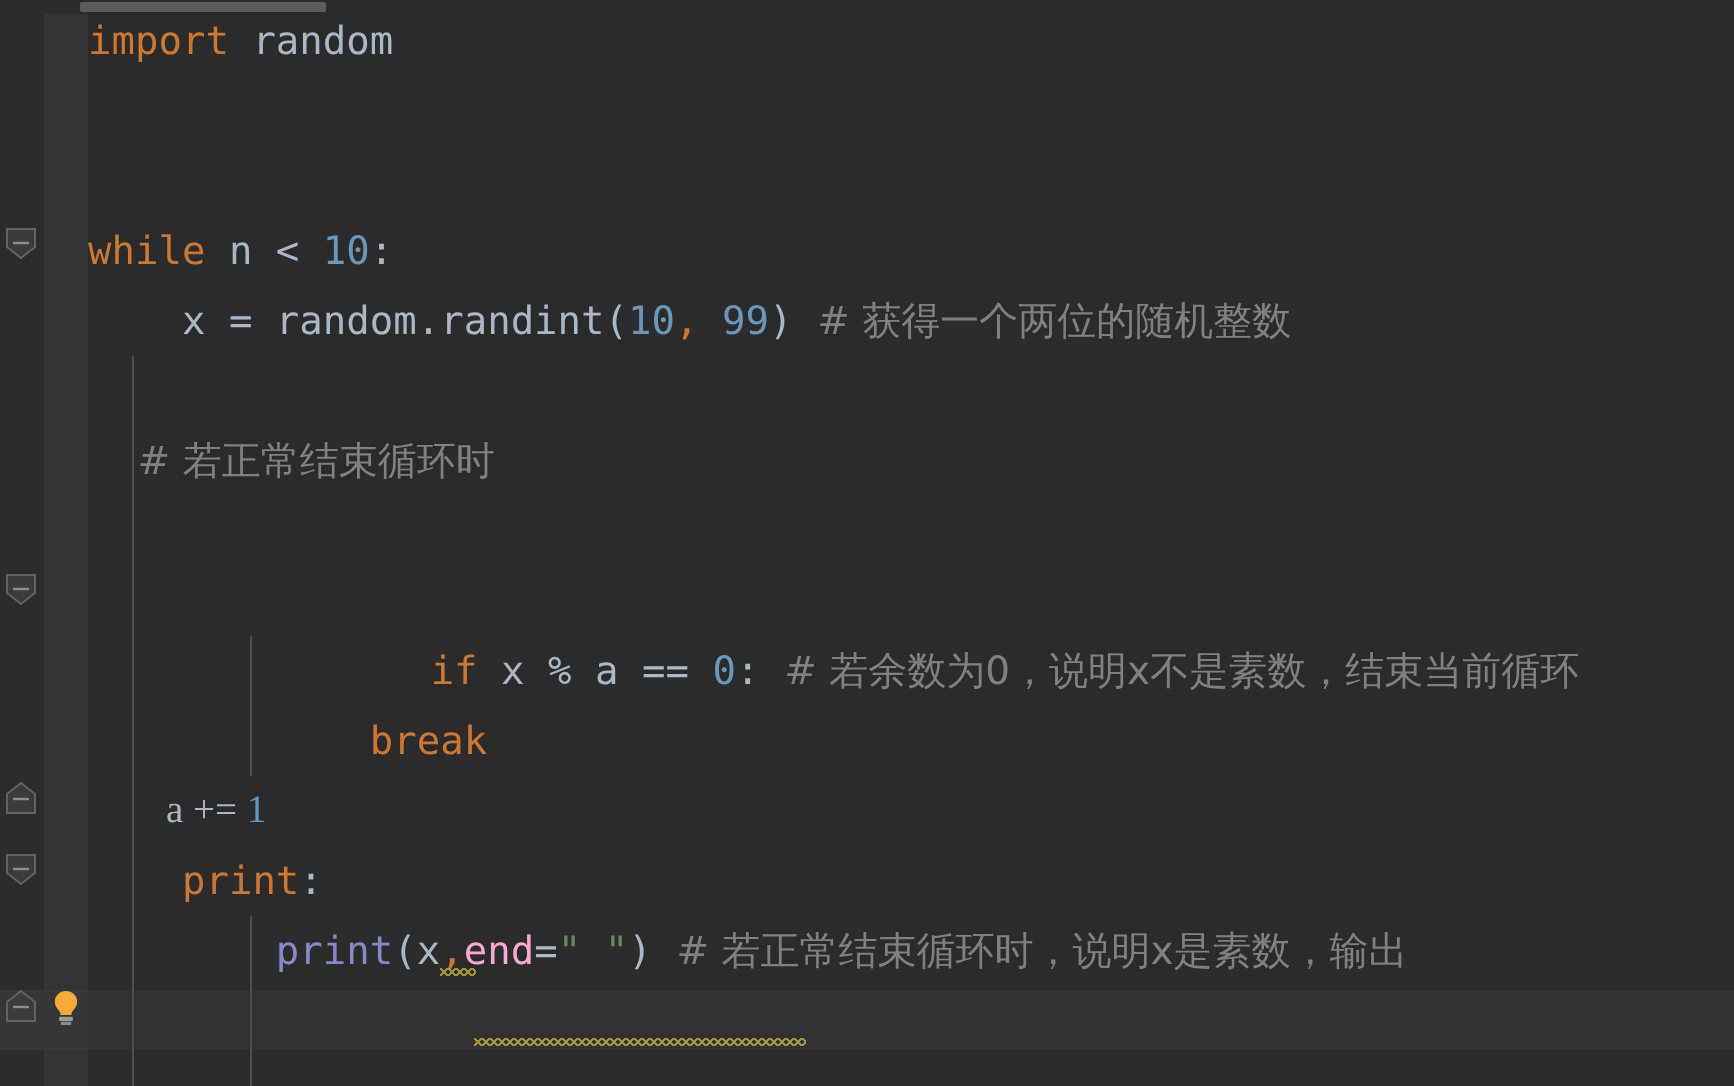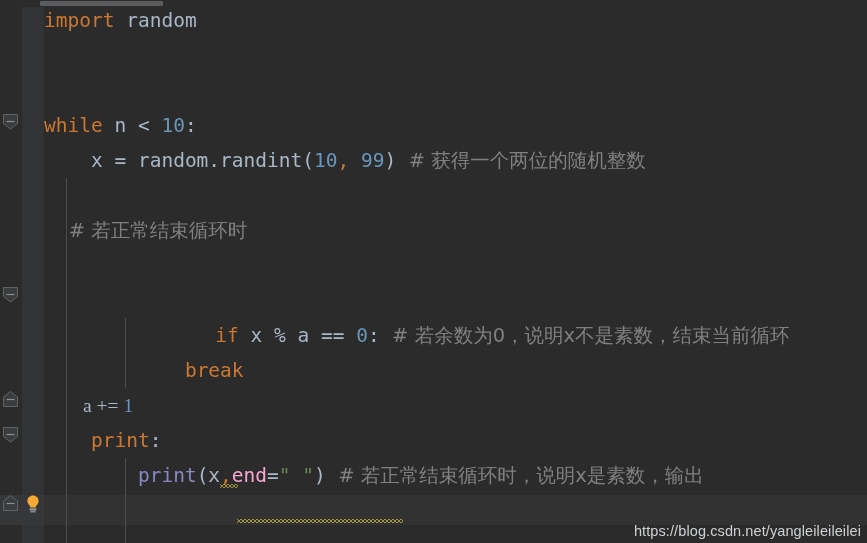--- a/index.html
+++ b/index.html
@@ -233,15 +233,14 @@
       <path d="M9 1.5c-3.1 0-5.6 2.4-5.6 5.4 0 2 1.1 3.3 2 4.3.5.6.8 1 .8 1.5v.8h5.6v-.8c0-.5.3-.9.8-1.5.9-1 2-2.3 2-4.3 0-3-2.5-5.4-5.6-5.4z" fill="#f5ab35"></path>
       <rect x="5.6" y="14.4" width="6.8" height="2.1" fill="#9a9a9a"></rect>
       <rect x="6.4" y="16.9" width="5.2" height="1.6" fill="#8a8a8a"></rect>
     </svg>
   </div>
 
   <div class="h-scroll-track">
     <div class="h-scroll-thumb" id="hthumb" style="left: 40px; width: 123px;"></div>
   </div>
 
-  <div class="watermark">https://blog.csdn.net/yangleileileilei</div>
 
 </div>
 
 </body></html>

